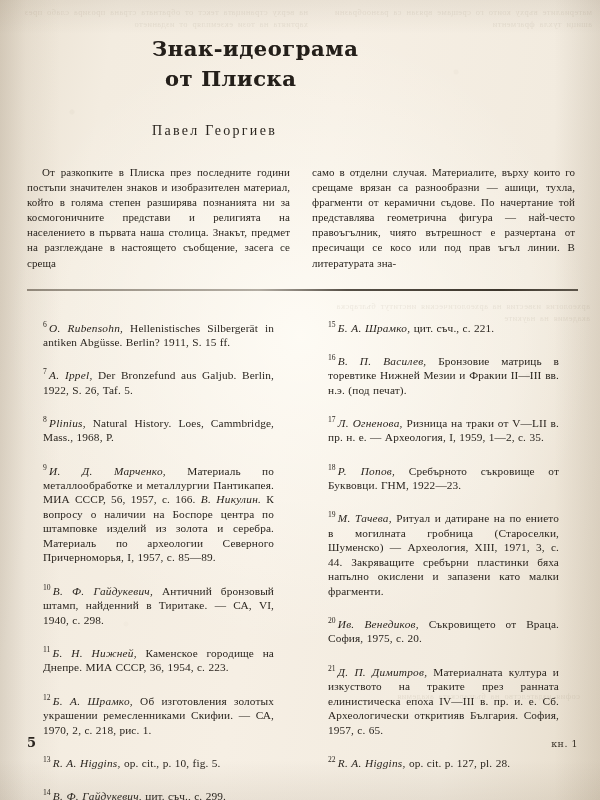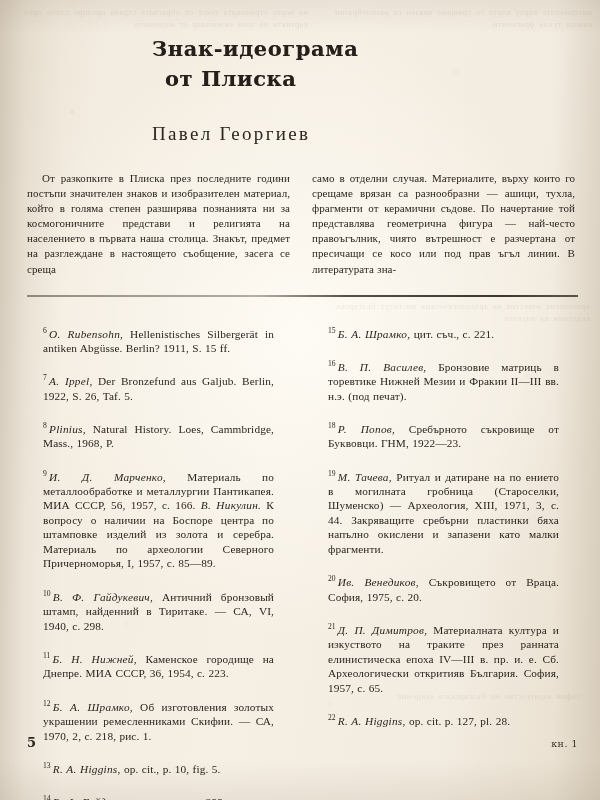--- a/index.html
+++ b/index.html
@@ -87,21 +87,21 @@
     font-size: 21px;
     line-height: 30px;
     letter-spacing: .6px;
     color: #241f1a;
     text-shadow: 0 0 .6px rgba(40,34,26,.5);
   }
   .title-line-2 { margin-left: 13px; display: block; }
   .byline {
     margin: 29px 0 0 152px;
     font-family: "Liberation Serif", serif;
-    font-size: 19px;
+    font-size: 14px;
     letter-spacing: 2.3px;
     color: #2b2620;
   }
 
   
   .body-cols {
     display: flex;
     gap: 22px;
     margin: 26px 22px 0 27px;
   }
@@ -229,20 +229,21 @@
           <p class="note note-spaced"><sup>9</sup><i>И. Д. Марченко,</i><span> Материаль по металлообработке и металлургии Пантикапея. МИА СССР, 56, 1957, с. 166. </span><i>В. Никулин.</i><span> К вопросу о наличии на Боспоре центра по штамповке изделий из золота и серебра. Материаль по археологии Северного Причерноморья, I, 1957, с. 85—89.</span></p>
           <p class="note note-spaced"><sup>10</sup><i>В. Ф. Гайдукевич,</i><span> Античний бронзовый штамп, найденний в Тиритаке. — СА, VI, 1940, с. 298.</span></p>
           <p class="note note-spaced"><sup>11</sup><i>Б. Н. Нижней,</i><span> Каменское городище на Днепре. МИА СССР, 36, 1954, с. 223.</span></p>
           <p class="note note-spaced"><sup>12</sup><i>Б. А. Шрамко,</i><span> Об изготовления золотых украшении ремесленниками Скифии. — СА, 1970, 2, с. 218, рис. 1.</span></p>
           <p class="note note-spaced"><sup>13</sup><i>R. A. Higgins,</i><span> op. cit., p. 10, fig. 5.</span></p>
           <p class="note note-spaced"><sup>14</sup><i>В. Ф. Гайдукевич,</i><span> цит. съч., с. 299.</span></p>
         </div>
       <div class="col" id="notes-right">
           <p class="note note-spaced"><sup>15</sup><i>Б. А. Шрамко,</i><span> цит. съч., с. 221.</span></p>
           <p class="note note-spaced"><sup>16</sup><i>В. П. Василев,</i><span> Бронзовие матриць в торевтике Нижней Мезии и Фракии II—III вв. н.э. (под печат).</span></p>
+          <p class="note note-spaced"><sup>17</sup><i>Л. Огненова,</i><span> Ризница на траки от V—LII в. пр. н. е. — Археология, I, 1959, 1—2, с. 35.</span></p>
           <p class="note note-spaced"><sup>18</sup><i>Р. Попов,</i><span> Сребърното съкровище от Буквовци. ГНМ, 1922—23.</span></p>
           <p class="note note-spaced"><sup>19</sup><i>М. Тачева,</i><span> Ритуал и датиране на по   ението в могилната гробница (Староселки, Шуменско) — Археология, XIII, 1971, 3, с. 44. Закряващите сребърни пластинки бяха напълно окислени и запазени като малки фрагменти.</span></p>
           <p class="note note-spaced"><sup>20</sup><i>Ив. Венедиков,</i><span> Съкровището от Враца. София, 1975, с. 20.</span></p>
           <p class="note note-spaced"><sup>21</sup><i>Д. П. Димитров,</i><span> Материалната култура и изкуството на траките през ранната елинистическа епоха IV—III в. пр. и. е. Сб. Археологически откритияв България. София, 1957, с. 65.</span></p>
           <p class="note note-spaced"><sup>22</sup><i>R. A. Higgins,</i><span> op. cit. p. 127, pl. 28.</span></p>
         </div>
     </div>
 
   </div>
 

